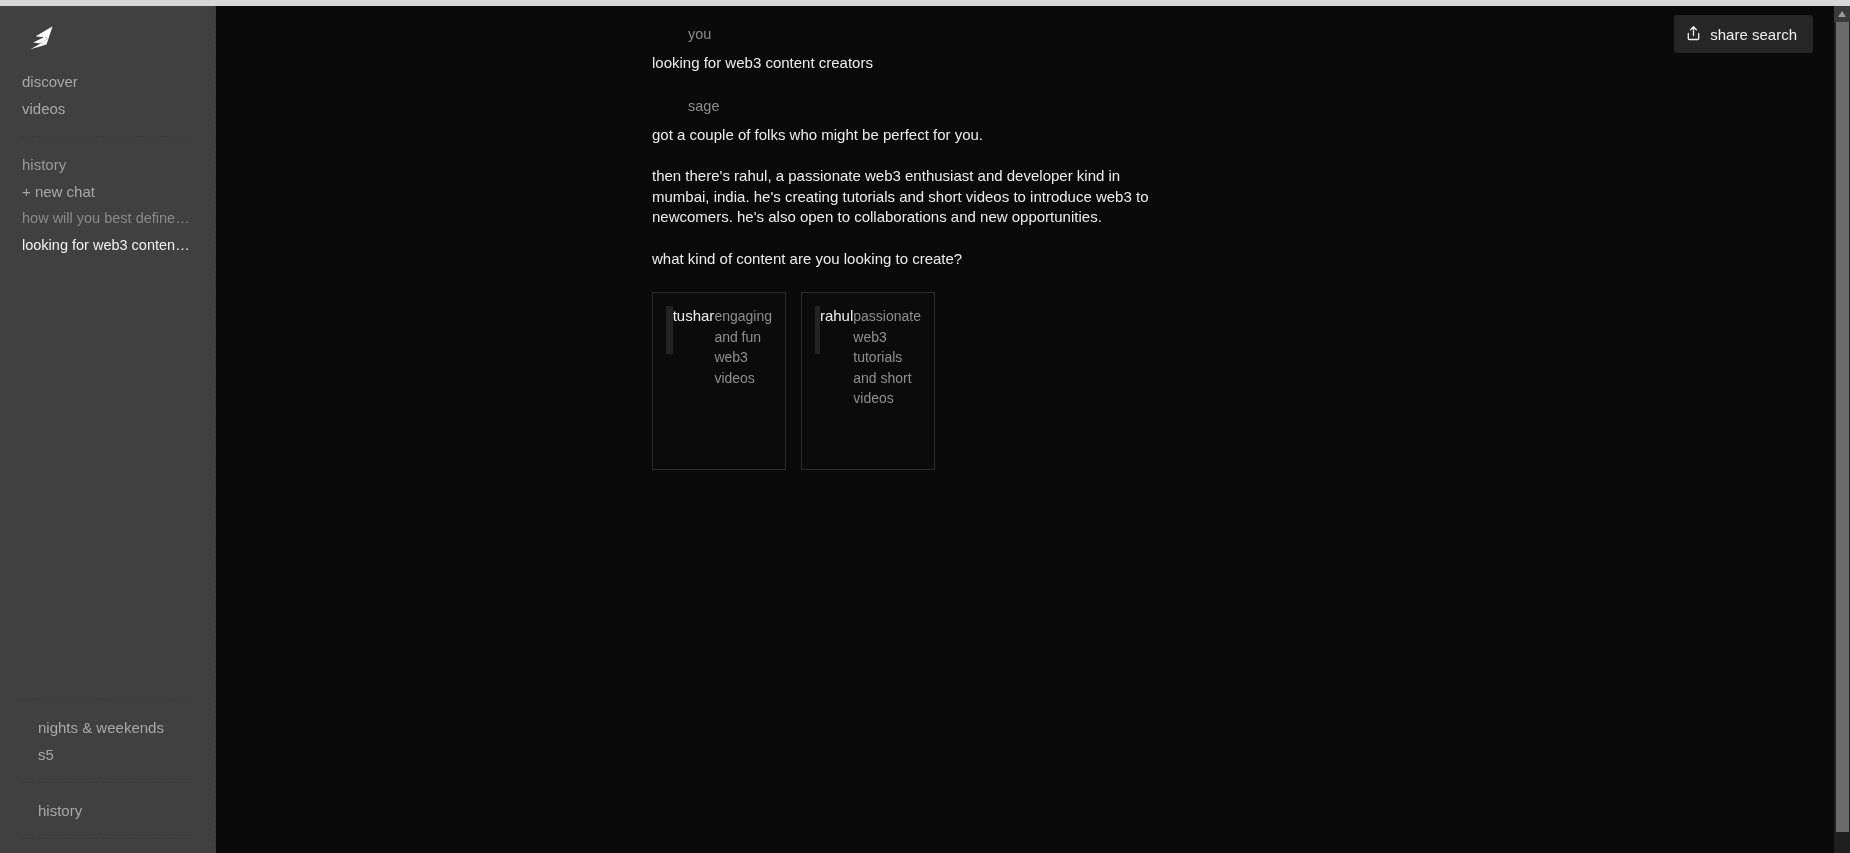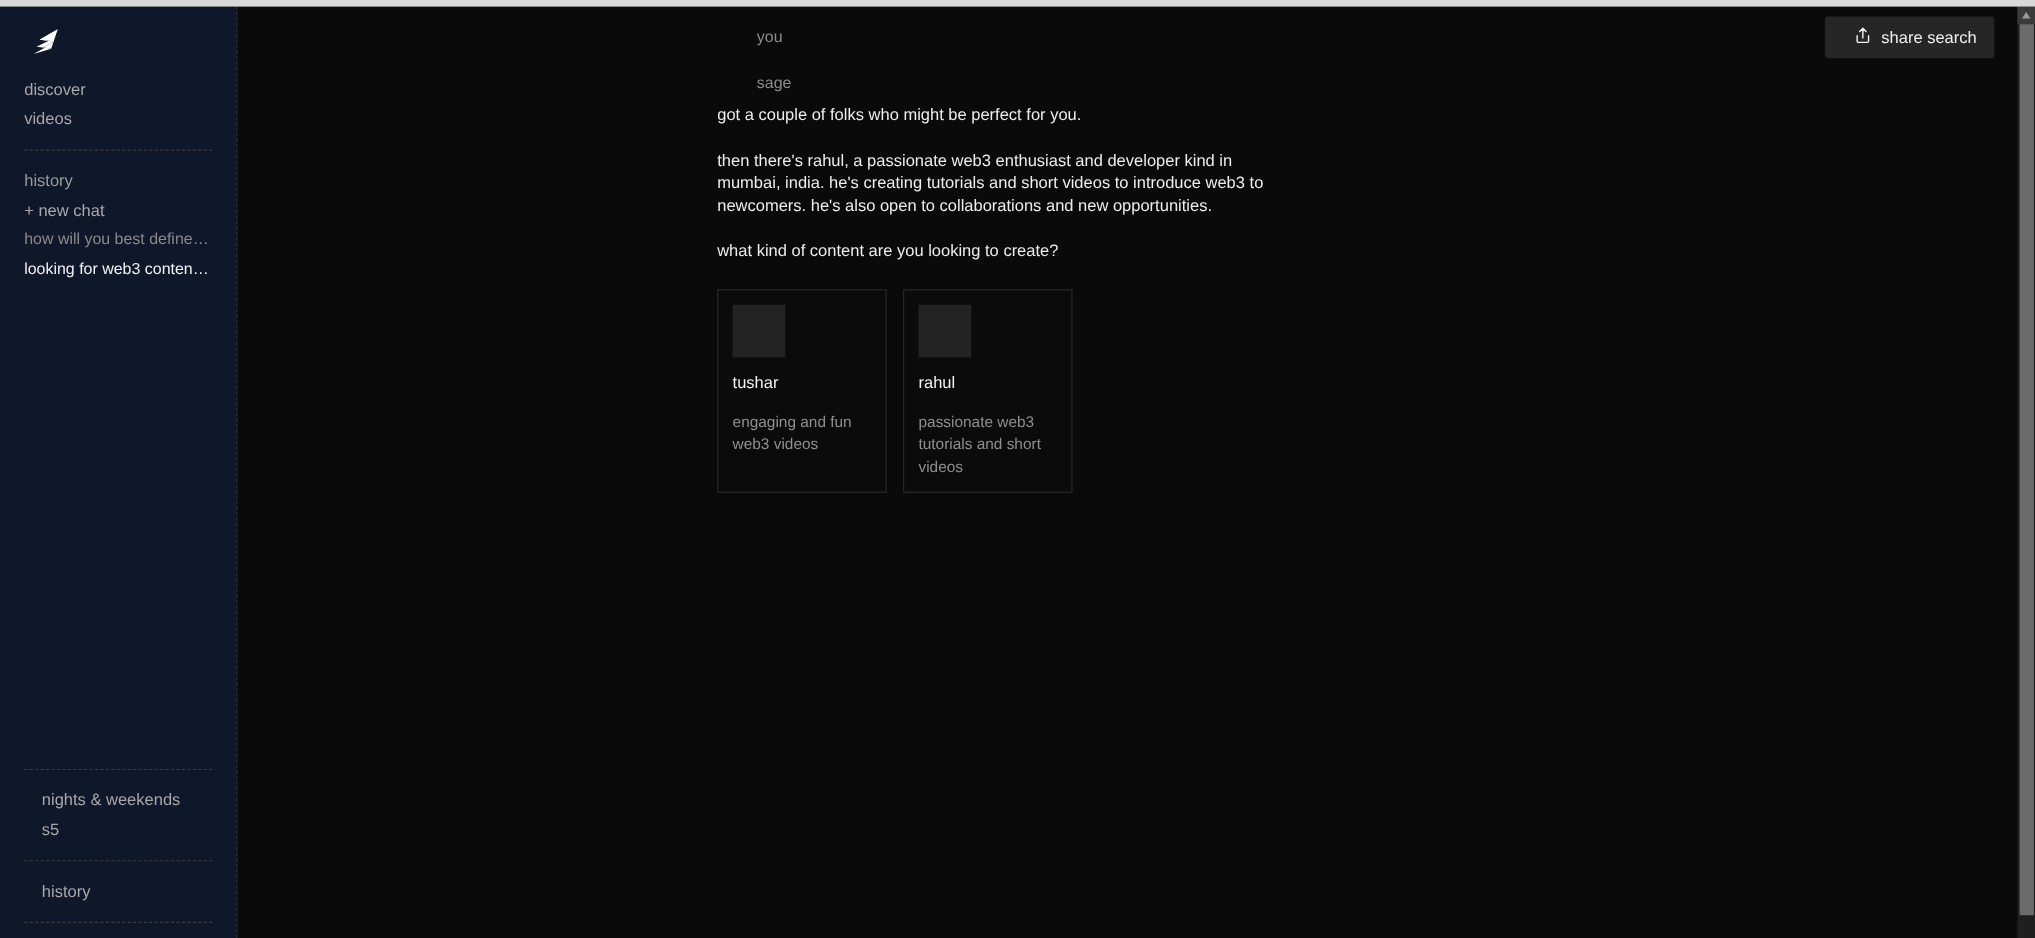--- a/index.html
+++ b/index.html
@@ -63,21 +63,21 @@
     width: 1834px;
     height: 847px;
     display: flex;
   }
 
   
   .sidebar {
     width: 216px;
     min-width: 216px;
     height: 847px;
-    background: #0f172a;
+    background: #404040;
     border-right: 1px dashed #3a3a3a;
     padding: 0;
     position: relative;
     display: flex;
     flex-direction: column;
   }
 
   .logo-wrap {
     padding: 18px 0 0 22px;
     height: 62px;
@@ -145,21 +145,21 @@
     position: relative;
     background: #0a0a0a;
     overflow: hidden;
   }
 
   .share-button {
     position: absolute;
     top: 9px;
     right: 21px;
     height: 38px;
-    padding: 0 16px 0 27px;
+    padding: 0 16px 0 12px;
     background: #262626;
     border: none;
     border-radius: 3px;
     color: #f0f0f0;
     font-size: 15px;
     font-family: "Liberation Sans", sans-serif;
     display: flex;
     align-items: center;
     gap: 9px;
     cursor: pointer;
@@ -199,28 +199,28 @@
   .sage-para:last-child { margin-bottom: 0; }
 
   
   .cards-row {
     display: flex;
     gap: 15px;
     margin-top: 23px;
   }
 
   .profile-card {
-    width: 154px;
+    width: 134px;
     min-height: 178px;
     border: 1px solid #2c2c2c;
     background: #0b0b0b;
     padding: 13px;
     cursor: pointer;
     display: flex;
-    flex-direction: column;
+    flex-direction: row;
   }
 
   .card-avatar {
     width: 48px;
     height: 48px;
     background: #232323;
     margin-bottom: 14px;
   }
 
   .card-name {
@@ -303,20 +303,21 @@
             <path d="M2.3 8.4 V13.6 a0.9 0.9 0 0 0 0.9 0.9 h8.6 a0.9 0.9 0 0 0 0.9 -0.9 V8.4" stroke="#f0f0f0" stroke-width="1.3" stroke-linecap="round" stroke-linejoin="round"></path>
           </svg>
         </span>
         <span>share search</span>
       </button>
 
       <div class="conversation">
 
         <div class="msg-block">
           <div class="msg-role">you</div>
+          <div class="msg-text">looking for web3 content creators</div>
         </div>
 
         <div class="msg-block" style="margin-bottom:0;">
           <div class="msg-role">sage</div>
 
           <div class="sage-para">got a couple of folks who might be perfect for you.</div>
           <div class="sage-para">then there's rahul, a passionate web3 enthusiast and developer kind in mumbai, india. he's creating tutorials and short videos to introduce web3 to newcomers. he's also open to collaborations and new opportunities.</div>
           <div class="sage-para">what kind of content are you looking to create?</div>
 
           <div class="cards-row">

